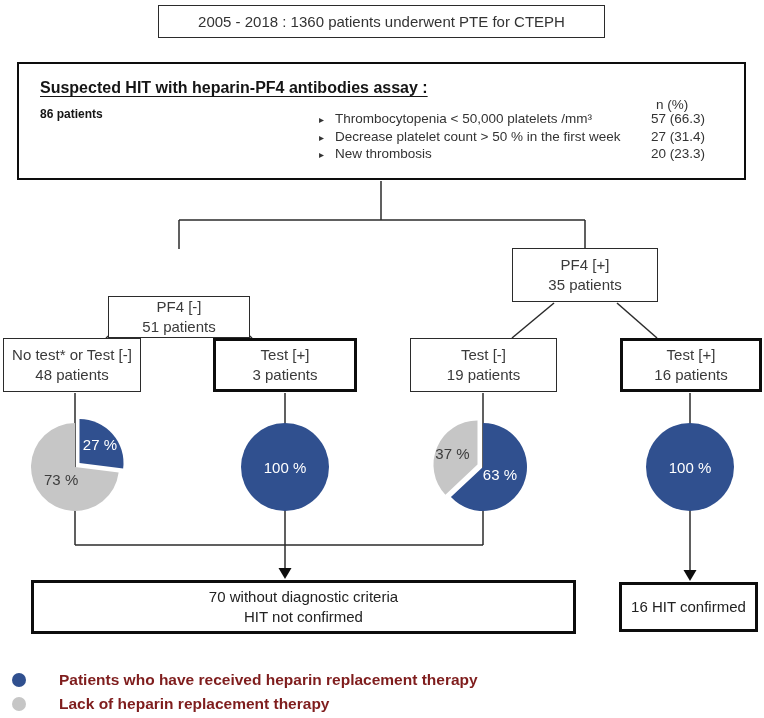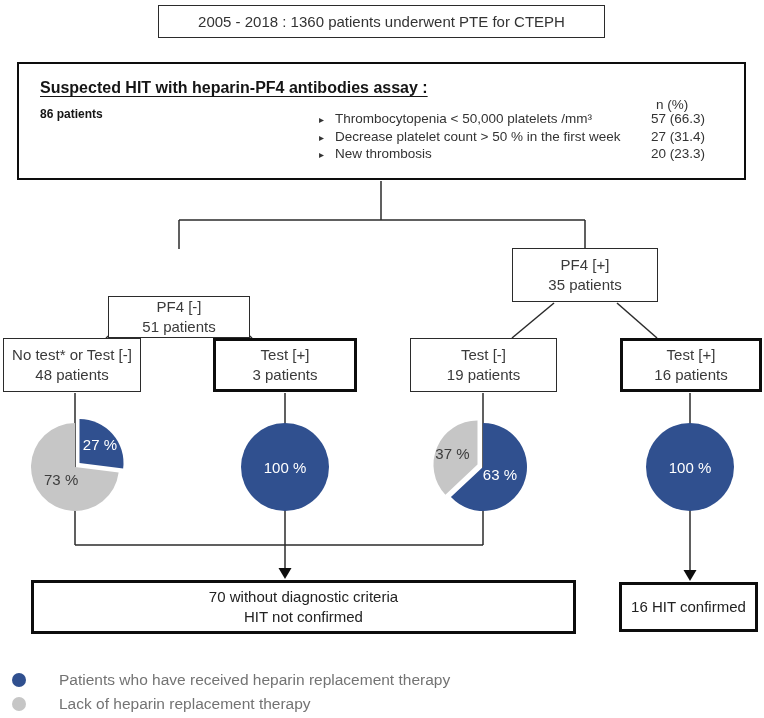--- a/index.html
+++ b/index.html
@@ -40,21 +40,21 @@
   .out-left  { left:31px;  top:580px; width:545px; height:54px; color:#222; }
   .out-right { left:619px; top:582px; width:139px; height:50px; color:#222; }
   .pie { position:absolute; width:120px; height:120px; z-index:3; }
   .pie1 { left:15px;  top:407px; }
   .pie2 { left:225px; top:407px; }
   .pie3 { left:423px; top:407px; }
   .pie4 { left:630px; top:407px; }
   .pie-label { font-family:"Liberation Sans", sans-serif; font-size:15px; }
   .legend-row { position:absolute; left:12px; display:flex; align-items:center; height:18px; }
   .legend-dot { width:14px; height:14px; border-radius:50%; flex:0 0 14px; }
-  .legend-text { margin-left:33px; font-size:15.5px; color:#737373; white-space:nowrap; }
+  .legend-text { margin-left:33px; font-size:15.5px; color:#7f1d1d; white-space:nowrap;font-weight:bold; }
   .lr1 { top:671px; }
   .lr2 { top:695px; }
 </style>
 </head>
 <body>
 
 <div class="canvas">
 
   <svg class="connectors" width="764" height="718">
     <g stroke="#2b2b2b" stroke-width="1.5" fill="none">

